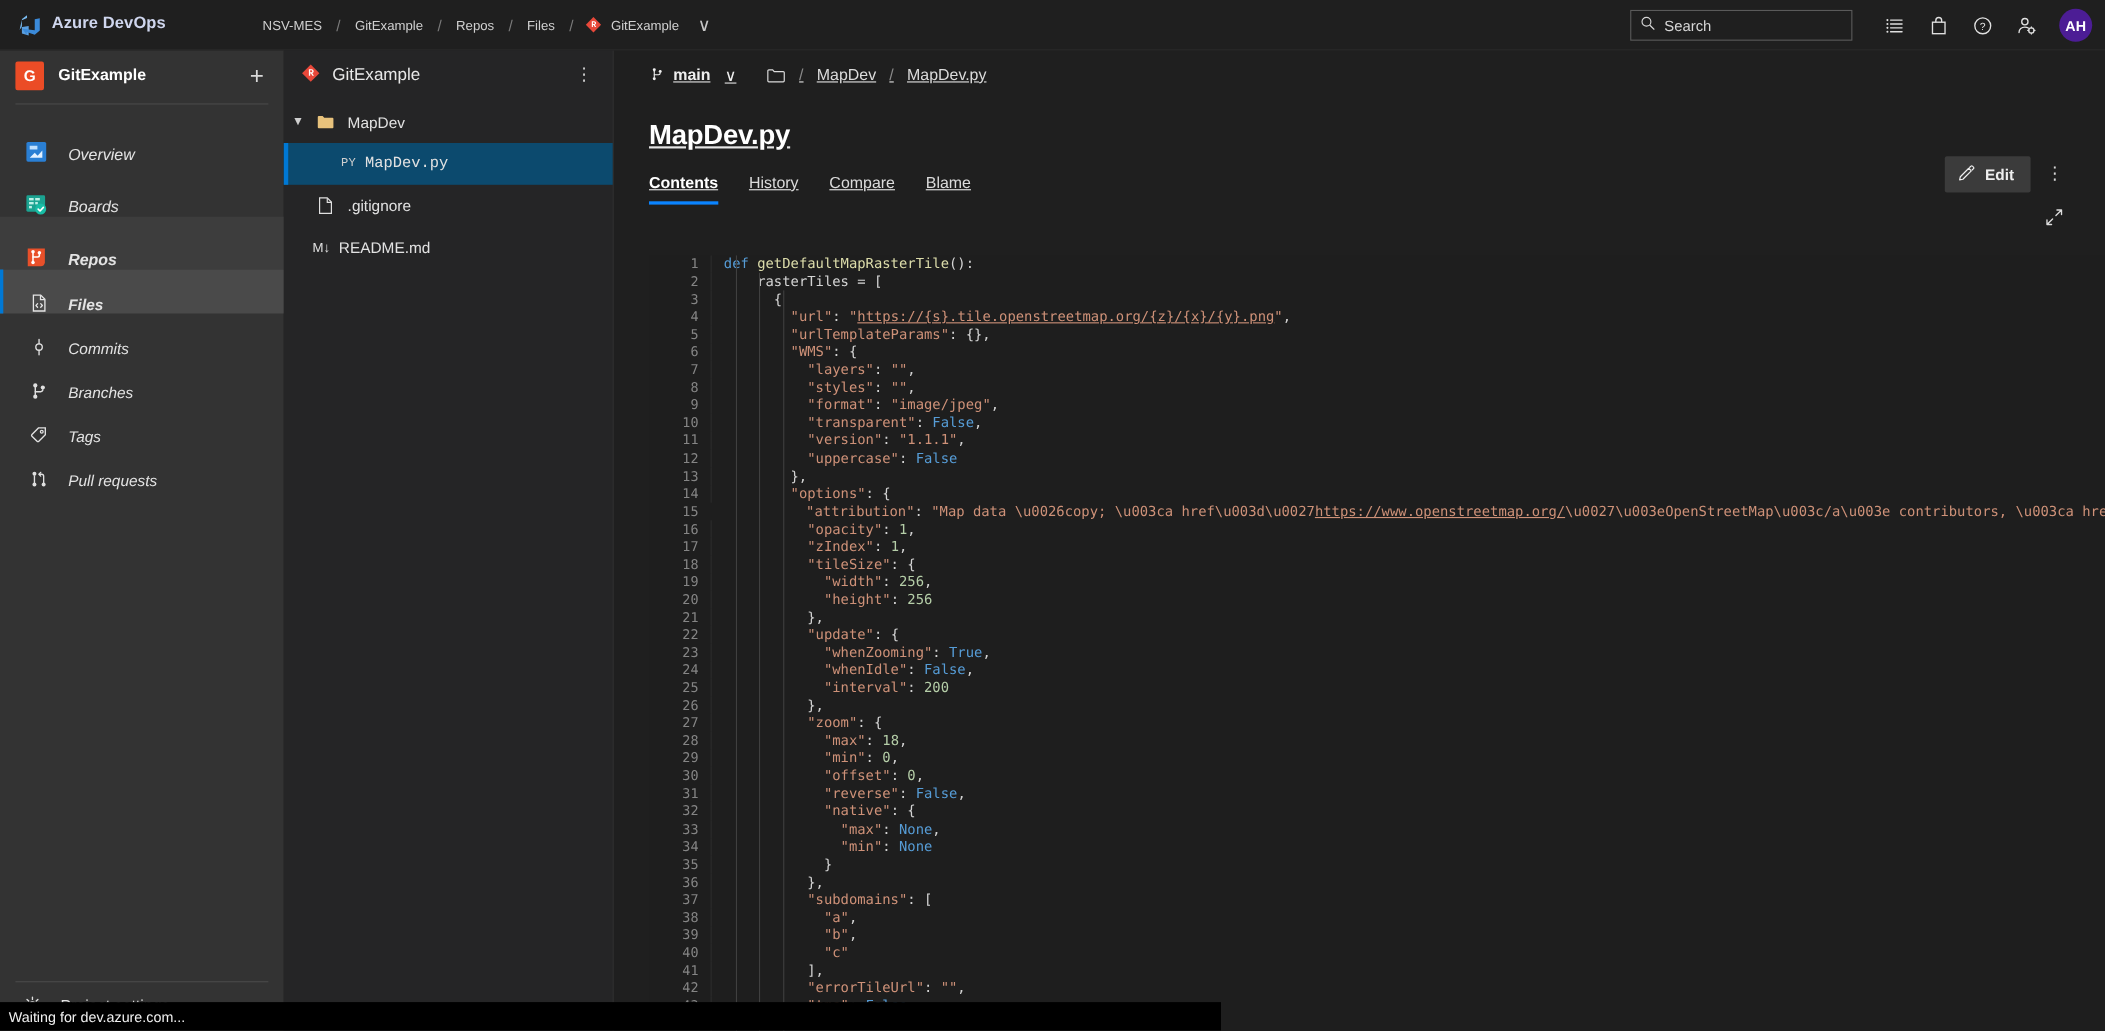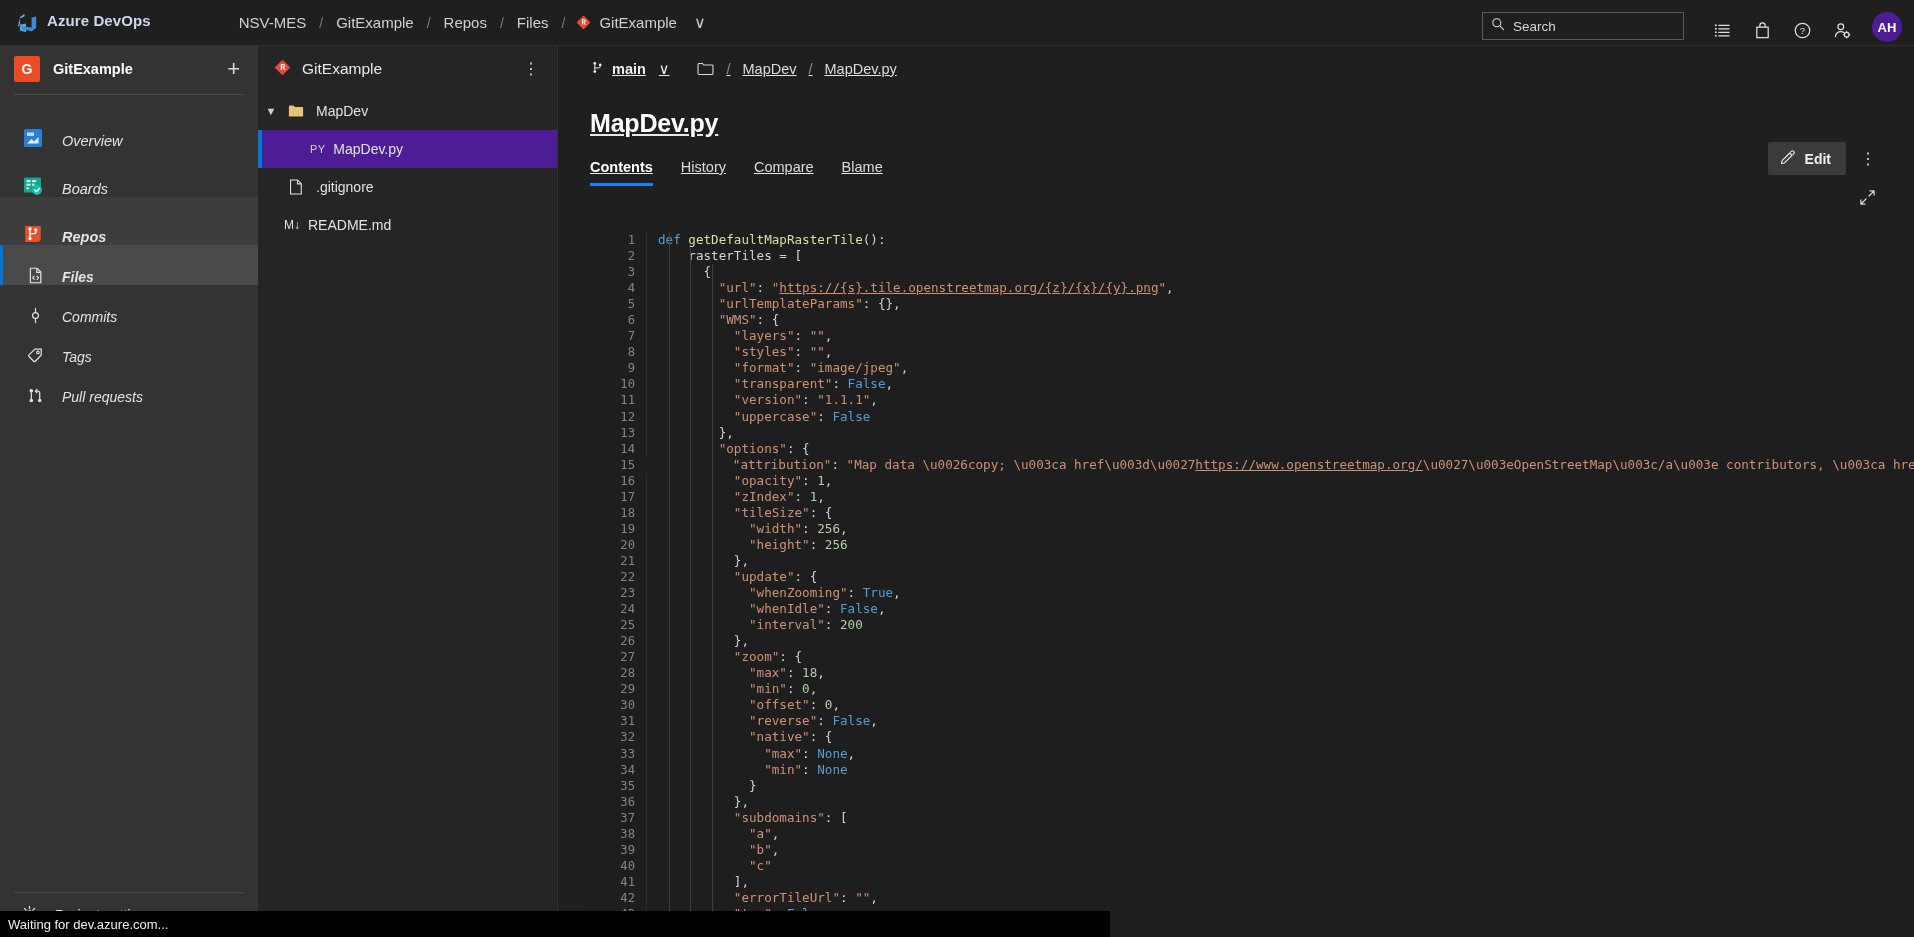--- a/index.html
+++ b/index.html
@@ -16,27 +16,27 @@
   .topbar {
     position: absolute; top: 0; left: 0; width: 1914px; height: 46px;
     background: #1f1f1f;
     display: flex; align-items: center;
     border-bottom: 1px solid #2e2e2e;
   }
   .ado-logo-wrap { display: flex; align-items: flex-start; margin-left: 16px; gap: 9px; }
   .ado-mark { width: 22px; height: 22px; }
   .ado-name { font-size: 15px; font-weight: bold; color: #cfd6ee; letter-spacing: .1px; }
   .crumbs { display: flex; align-items: center; margin-left: 86px; gap: 0; }
-  .crumbs a { color: #d0d0d0; font-size: 15px; text-decoration: none; padding: 3px 2px; }
+  .crumbs a { color: #d0d0d0; font-size: 12px; text-decoration: none; padding: 3px 2px; }
   .crumb-sep { color: #7a7a7a; font-size: 14px; margin: 0 11px; }
   .repo-crumb { display: flex; align-items: center; gap: 6px; }
   .repo-diamond { width: 15px; height: 15px; }
   .chev { margin-left: 9px; opacity: .85; }
 
-  .top-right { position: absolute; right: 10px; top: 0; height: 46px; display: flex; align-items: flex-start; gap: 4px; margin-top: 12px; }
+  .top-right { position: absolute; right: 10px; top: 0; height: 46px; display: flex; align-items: center; gap: 4px; }
   .searchbox {
     width: 202px; height: 28px; border: 1px solid #5a5a5a; background: #1f1f1f;
     display: flex; align-items: center; gap: 8px; padding: 0 8px; margin-right: 16px;
   }
   .searchbox input {
     background: transparent; border: none; outline: none;
     color: #d6d6d6; font-size: 13.5px; font-family: "Liberation Sans", sans-serif; width: 150px;
   }
   .searchbox input::placeholder { color: #d6d6d6; }
   .ticon { width: 36px; height: 36px; display: flex; align-items: center; justify-content: center; border-radius: 2px; }
@@ -89,21 +89,21 @@
   .tree {
     position: absolute; left: 258px; top: 46px; width: 300px; height: 891px;
     background: #252526; border-right: 1px solid #333;
   }
   .tree-head { display: flex; align-items: center; height: 46px; padding: 0 12px 0 16px; }
   .tree-repo-name { font-size: 15.5px; color: #e8e8e8; margin-left: 11px; flex: 1; }
   .kebab { color: #d0d0d0; font-size: 16px; letter-spacing: 0; padding: 0 6px; line-height: 1; }
   .tree-row {
     display: flex; align-items: center; height: 38px; font-size: 14px; color: #e2e2e2; position: relative;
   }
-  .tree-row.selected { background: #4c1d95; }
+  .tree-row.selected { background: #0c4a6e; font-family: Liberation Mono, monospace; }
   .tree-row.selected::before {
     content: ""; position: absolute; left: 0; top: 0; width: 4px; height: 100%; background: #0078d4;
   }
   .tw-caret { width: 26px; text-align: center; color: #cfcfcf; font-size: 11px; }
   .tw-spacer { width: 26px; }
   .tw-icon { width: 24px; display: flex; align-items: center; justify-content: center; }
   .tw-label { margin-left: 8px; }
   .py-badge { font-size: 11px; color: #cfcfcf; font-weight: normal; letter-spacing: .3px; }
   .md-badge { font-size: 12px; color: #e2e2e2; }
 
@@ -330,20 +330,36 @@
       <span class="ni-icon">
         <svg width="19" height="19" viewBox="0 0 20 20">
           <circle cx="10" cy="10" r="3.1" fill="none" stroke="#e0e0e0" stroke-width="1.3"></circle>
           <path d="M10 2.6v4.3M10 13.1v4.3" stroke="#e0e0e0" stroke-width="1.3" stroke-linecap="round"></path>
         </svg>
       </span>
       <span class="ni-label">Commits</span>
     </div>
 
 
+    <div class="nav-item sub">
+      <span class="ni-icon">
+        <svg width="19" height="19" viewBox="0 0 20 20">
+          <g fill="#e0e0e0">
+              <circle cx="6.4" cy="4.6" r="2"></circle>
+              <circle cx="6.4" cy="15.4" r="2"></circle>
+              <circle cx="13.6" cy="6.6" r="2"></circle>
+            </g>
+          <g stroke="#e0e0e0" stroke-width="1.35" fill="none" stroke-linecap="round">
+            <path d="M6.4 6.6v6.8"></path>
+              <path d="M6.4 10.6h5.2a2 2 0 002-2V8.6"></path>
+          </g>
+        </svg>
+      </span>
+      <span class="ni-label">Branches</span>
+    </div>
 
     <div class="nav-item sub">
       <span class="ni-icon">
         <svg width="19" height="19" viewBox="0 0 20 20">
           <path d="M3.2 9.4l6.2-6.2h6.6v6.6l-6.2 6.2a1.2 1.2 0 01-1.7 0l-4.9-4.9a1.2 1.2 0 010-1.7z" fill="none" stroke="#e0e0e0" stroke-width="1.3"></path>
           <circle cx="12.6" cy="6.8" r="1.35" fill="none" stroke="#e0e0e0" stroke-width="1.2"></circle>
         </svg>
       </span>
       <span class="ni-label">Tags</span>
     </div>

